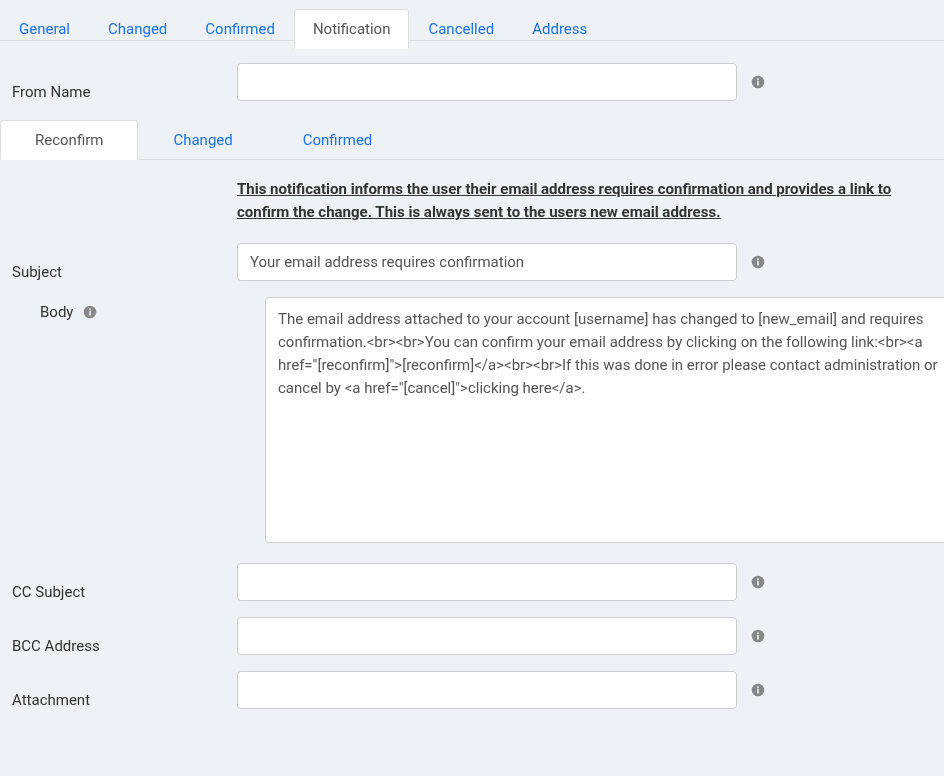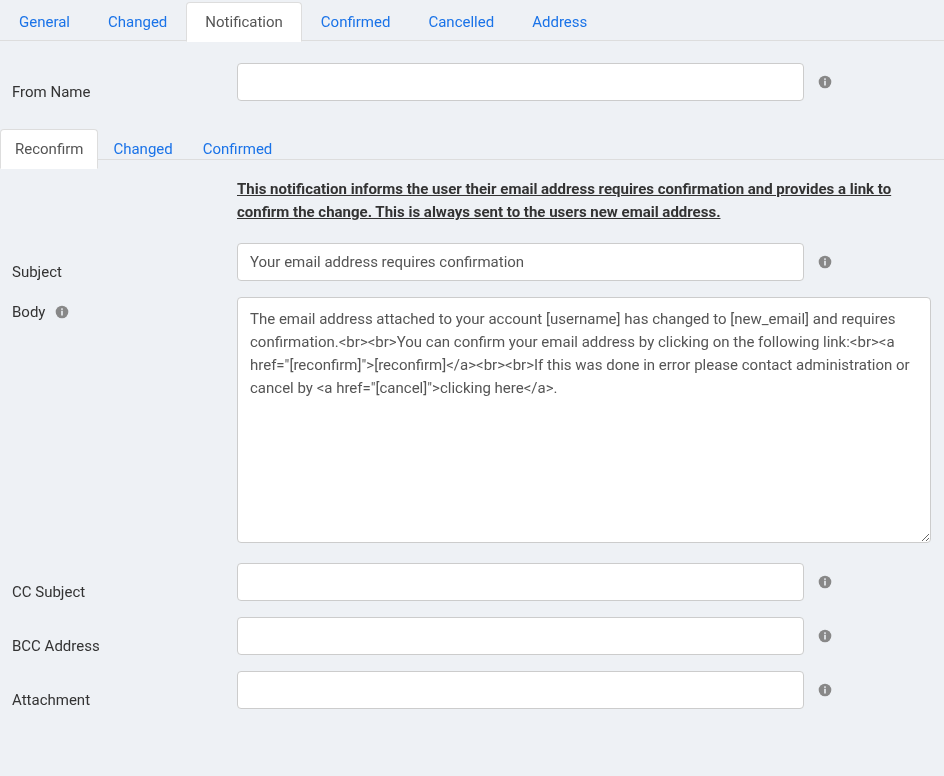--- a/index.html
+++ b/index.html
@@ -18,21 +18,21 @@
 }
 .tabs .tab {
   padding: 10px 18px;
   color: #1a73e8;
   cursor: pointer;
   border: 1px solid transparent;
   border-bottom: none;
   border-top-left-radius: 4px;
   border-top-right-radius: 4px;
   position: relative;
-  top: 2px;
+  top: 9px;
 }
 .tabs .tab.active {
   color: #555;
   background: #fff;
   border-color: #ddd;
   border-bottom: 1px solid #fff;
 }
 .form-section {
   padding: 14px 0 6px 0;
 }
@@ -46,21 +46,21 @@
   padding-left: 12px;
   color: #333;
   font-size: 15px;
 }
 .form-control-wrap {
   flex: 0 0 500px;
   display: flex;
   align-items: center;
 }
 .form-control {
-  width: 567px;
+  width: 500px;
   height: 38px;
   border: 1px solid #ccc;
   border-radius: 4px;
   background: #fff;
   padding: 0 12px;
   font-size: 15px;
   color: #555;
   font-family: inherit;
 }
 textarea.form-control {
@@ -80,29 +80,29 @@
   margin-left: 6px;
 }
 .subtabs {
   display: flex;
   border-bottom: 1px solid #ddd;
   background: #eef1f5;
   padding: 0;
   margin-top: 4px;
 }
 .subtabs .tab {
-  padding: 10px 14px;
+  padding: 10px 34px;
   color: #1a73e8;
   cursor: pointer;
   border: 1px solid transparent;
   border-bottom: none;
   border-top-left-radius: 4px;
   border-top-right-radius: 4px;
   position: relative;
-  top: 10px;
+  top: 1px;
 }
 .subtabs .tab.active {
   color: #555;
   background: #fff;
   border-color: #ddd;
   border-bottom: 1px solid #fff;
 }
 .desc-row {
   display: flex;
   padding: 18px 0 10px 0;
@@ -115,34 +115,35 @@
   flex: 1;
   font-weight: 700;
   color: #333;
   line-height: 1.55;
   padding-right: 18px;
 }
 .body-row {
   display: flex;
   align-items: flex-start;
   padding: 8px 0;
+  margin-left: 28px;
 }
 .body-row .form-label {
   padding-top: 6px;
 }
 svg.info { width: 14px; height: 14px; vertical-align: -2px; }
 </style>
 </head>
 <body>
 
 <div class="tabs">
   <div class="tab">General</div>
   <div class="tab">Changed</div>
+  <div class="tab">Confirmed</div>
   <div class="tab active">Notification</div>
-  <div class="tab">Confirmed</div>
   <div class="tab">Cancelled</div>
   <div class="tab">Address</div>
 </div>
 
 <div class="form-section">
   <div class="form-row">
     <div class="form-label">From Name</div>
     <div class="form-control-wrap">
       <input class="form-control" type="text" value="" style="">
       <span class="info-icon">

